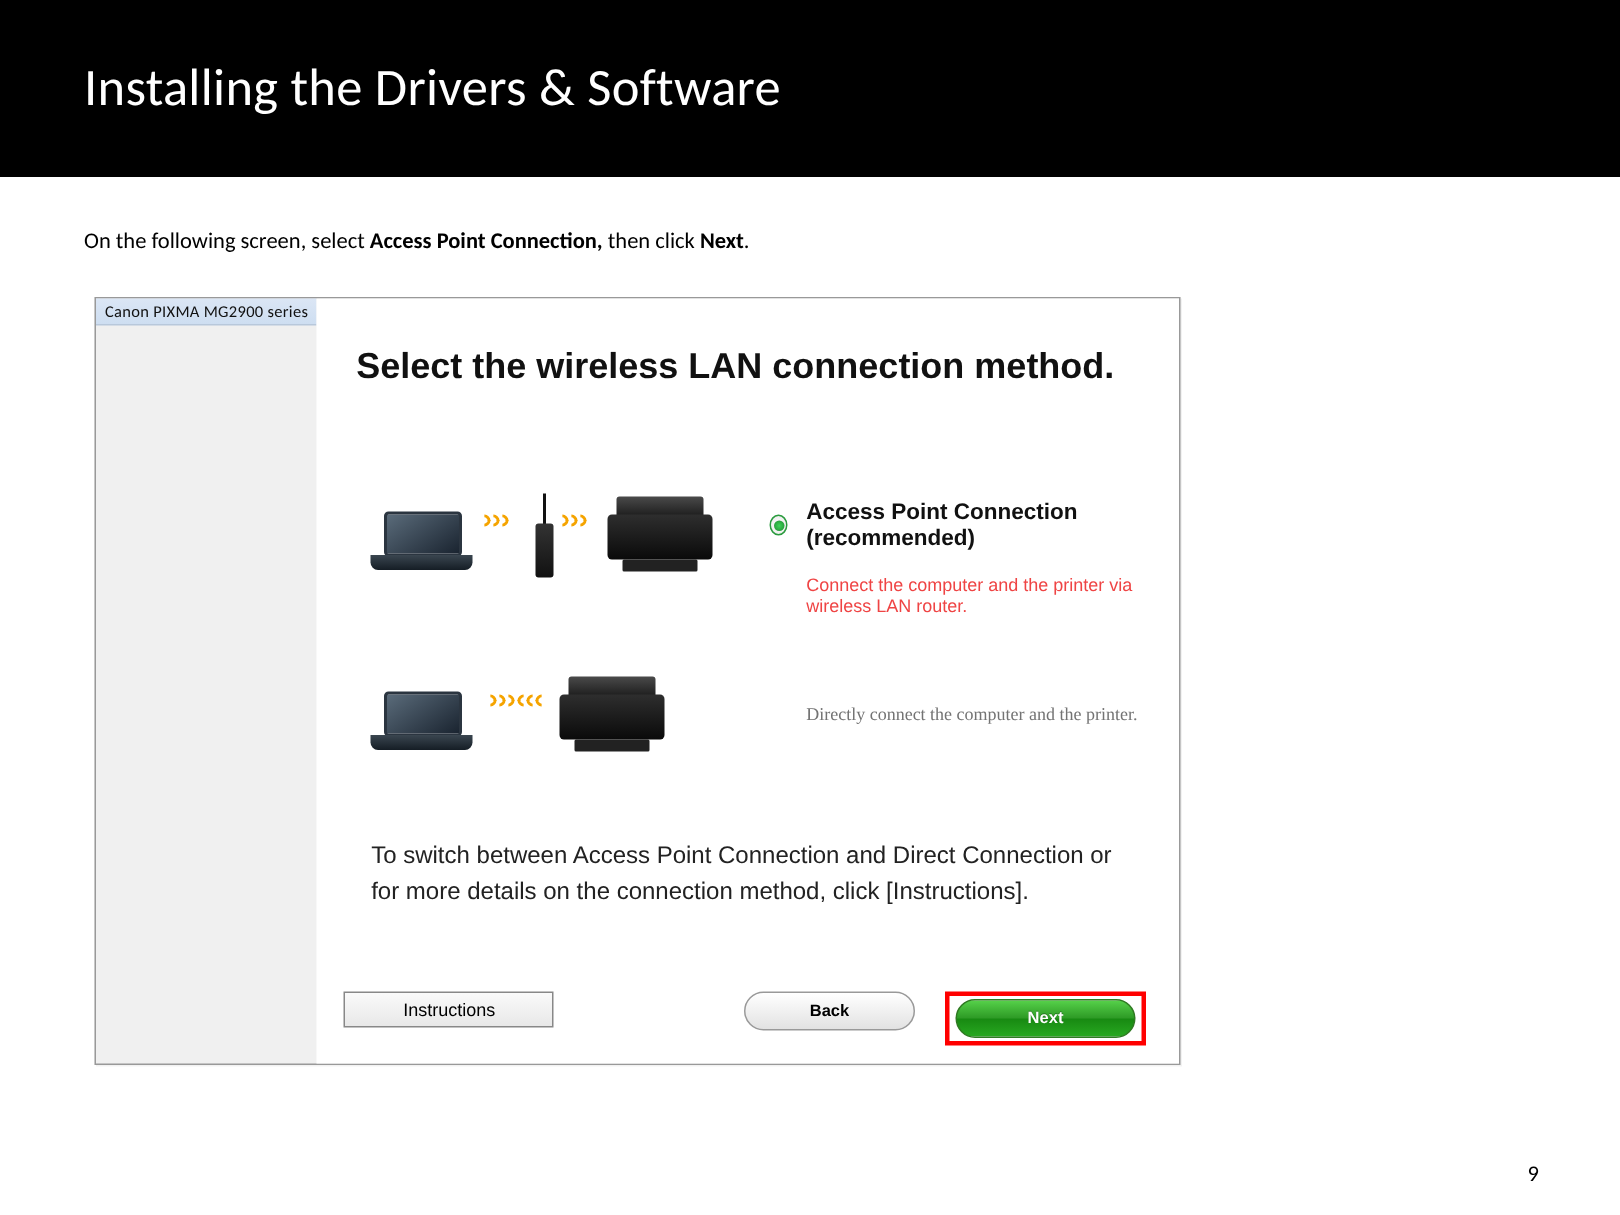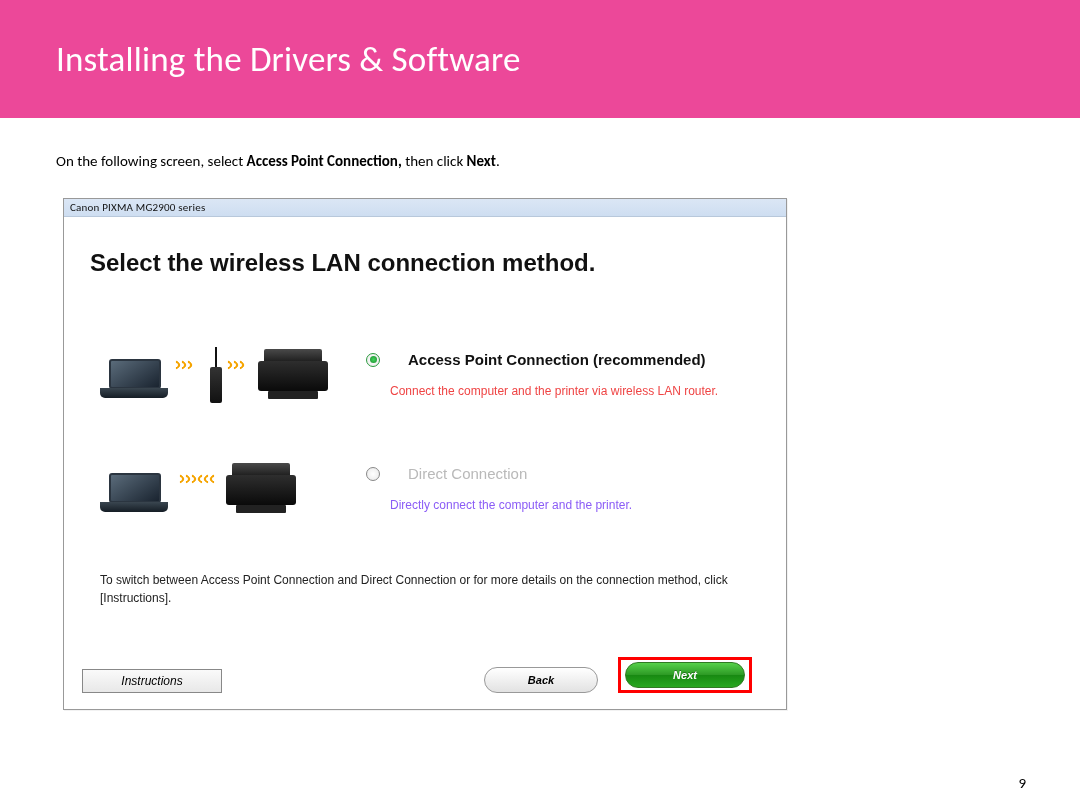--- a/index.html
+++ b/index.html
@@ -5,21 +5,21 @@
   * { box-sizing: border-box; margin: 0; padding: 0; }
   body {
     width: 1080px;
     height: 810px;
     background: #ffffff;
     font-family: Calibri, Arial, sans-serif;
     position: relative;
     overflow: hidden;
   }
   .red-banner {
-    background: #ec4899;
+    background: #000000;
     height: 118px;
     width: 100%;
     display: flex;
     align-items: center;
     padding-left: 56px;
   }
   .banner-title {
     color: #ffffff;
     font-size: 35px;
     font-weight: 400;
@@ -33,21 +33,21 @@
   }
   .instruction-line strong { font-weight: 700; }
   .dialog-frame {
     margin: 28px 0 0 63px;
     width: 724px;
     height: 512px;
     border: 1px solid #999;
     background: #f0f0f0;
     box-shadow: 1px 1px 0 rgba(0,0,0,0.05);
     display: flex;
-    flex-direction: column;
+    flex-direction: row;
   }
   .titlebar {
     height: 18px;
     background: linear-gradient(#dbe6f5, #cedef1);
     border-bottom: 1px solid #b8c8db;
     font-size: 11px;
     color: #111;
     padding: 2px 6px 0 6px;
     letter-spacing: 0.2px;
   }
@@ -137,21 +137,21 @@
   .printer .mid { width: 70px; height: 30px; background: linear-gradient(#2e2e2e,#0a0a0a); margin: -2px auto 0; border-radius: 3px; position: relative;}
   .printer .tray { position: absolute; bottom: -8px; left: 10px; width: 50px; height: 8px; background: #222; border-radius: 1px;}
   .radio-col {
     padding-left: 36px;
     padding-top: 14px;
     flex: 1;
   }
   .radio-line {
     display: flex;
     align-items: center;
-    gap: 28px;
+    gap: 12px;
   }
   .radio {
     width: 14px; height: 14px;
     border: 1.5px solid #888;
     border-radius: 50%;
     display: inline-flex;
     align-items: center; justify-content: center;
     background: radial-gradient(#fff,#e8e8e8);
   }
   .radio.selected { border-color: #2a9b3e; }
@@ -167,37 +167,36 @@
     font-weight: 700;
     color: #111;
   }
   .opt-title.dim { color: #b9b9b9; font-weight: 400; }
   .opt-desc {
     font-family: Arial, sans-serif;
     font-size: 12px;
     color: #ef4444;
     margin: 16px 0 0 24px;
   }
-  .opt-desc.dim { color: #8b5cf6; }
+  .opt-desc.dim { color: #737373; font-family: Liberation Serif, serif; }
   .switch-note {
     font-family: Arial, sans-serif;
-    font-size: 12px;
+    font-size: 16px;
     color: #222;
     line-height: 1.5;
     padding: 34px 40px 0 36px;
   }
   .button-row {
     position: absolute;
     bottom: 16px;
-    left: 0; right: 16px;
+    left: 0; right: 4px;
     height: 32px;
     display: flex;
-    align-items: flex-end;
+    align-items: flex-start;
     padding: 0 18px;
-    font-style: italic;
   }
   .btn-instr {
     width: 140px; height: 24px;
     background: linear-gradient(#fafafa,#e8e8e8);
     border: 1px solid #888;
     font-size: 12px;
     font-family: Arial, sans-serif;
     display: flex; align-items: center; justify-content: center;
     cursor: pointer;
   }
@@ -296,24 +295,20 @@
         <div class="wifi-waves left"><span></span><span></span><span></span></div>
         <div class="wifi-waves mid"><span></span><span></span><span></span></div>
         <div class="printer">
             <div class="top"></div>
             <div class="mid">
               <div class="tray"></div>
             </div>
           </div>
       </div>
       <div class="radio-col">
-        <div class="radio-line">
-          <span class="radio"></span>
-          <span class="opt-title dim">Direct Connection</span>
-        </div>
         <div class="opt-desc dim">Directly connect the computer and the printer.</div>
       </div>
     </div>
 
     <div class="switch-note">To switch between Access Point Connection and Direct Connection or for more details on the connection method, click [Instructions].</div>
 
     <div class="button-row">
       <div class="btn-instr">Instructions</div>
       <div class="spacer"></div>
       <div class="btn-pill btn-back">Back</div>

